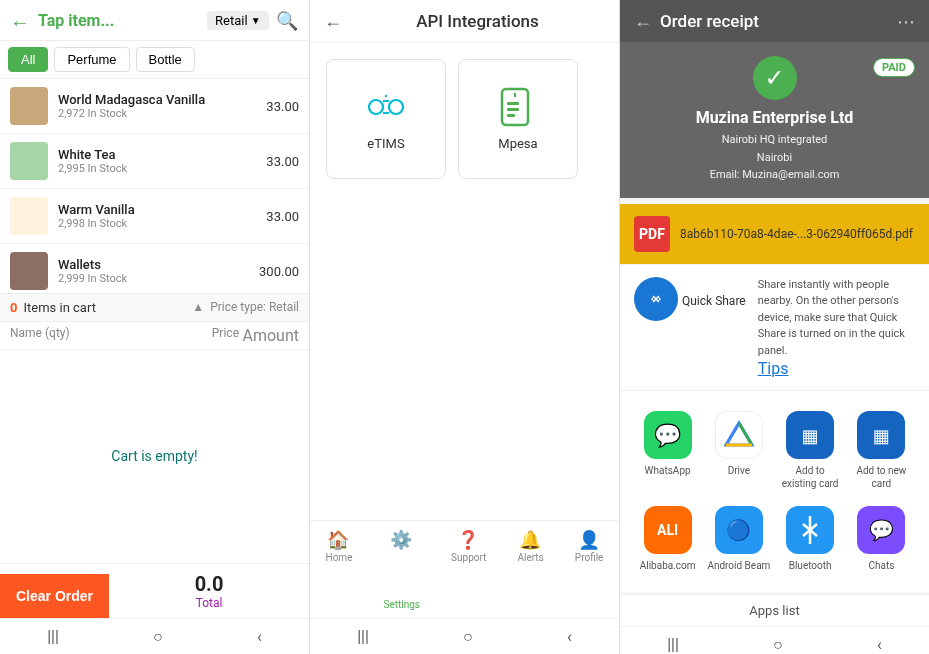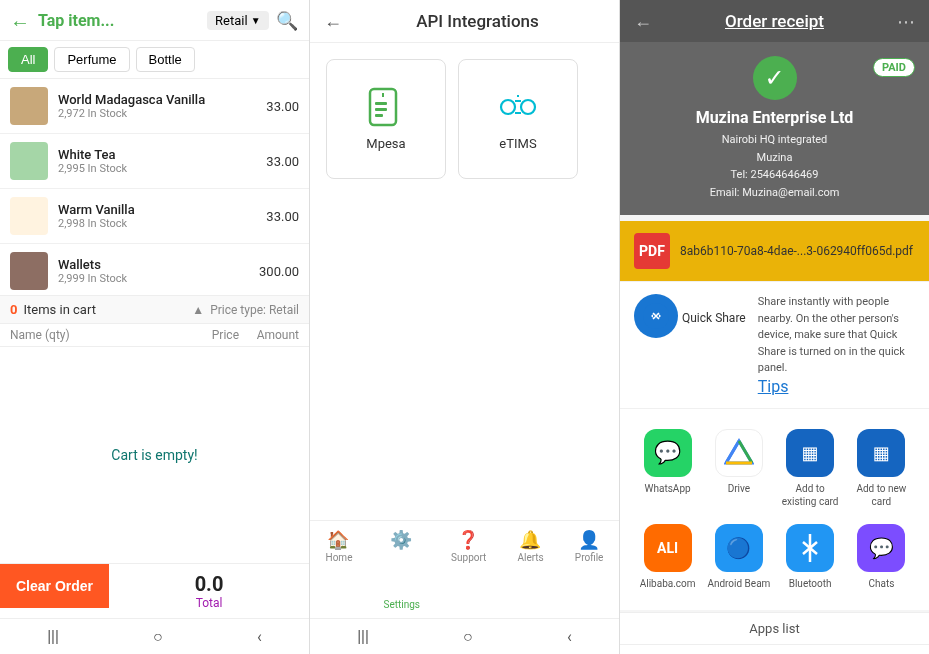--- a/index.html
+++ b/index.html
@@ -93,35 +93,35 @@
     .price-type { font-size: 12px; color: #888; }
 
     .cart-columns {
       display: flex;
       padding: 4px 10px;
       border-bottom: 1px solid #eee;
       background: #fff;
     }
     .col-name { flex: 1; font-size: 12px; color: #888; }
     .col-price { width: 60px; text-align: right; font-size: 12px; color: #888; }
-    .col-amount { width: 60px; text-align: right; font-size: 12px; color: #888; }
+    .col-amount { width: 60px; text-align: right; font-size: 16px; color: #888; }
 
     .cart-empty {
       flex: 1;
       display: flex;
       align-items: center;
       justify-content: center;
       font-size: 14px;
       color: #0f766e;
       height: 120px;
     }
 
     .pos-footer {
       display: flex;
-      align-items: flex-start;
+      align-items: flex-end;
       border-top: 1px solid #eee;
       background: #fff;
     }
     .clear-btn {
       background: #FF5722;
       color: #fff;
       border: none;
       padding: 14px 16px;
       font-size: 14px;
       font-weight: bold;
@@ -212,21 +212,21 @@
       flex-direction: column;
       overflow: hidden;
     }
     .receipt-header {
       background: #555;
       padding: 10px 14px;
       display: flex;
       align-items: center;
       gap: 8px;
     }
-    .receipt-title { font-size: 17px; font-weight: 500; color: #fff; text-align: center; flex: 1; text-decoration: underline; }
+    .receipt-title { font-size: 17px; font-weight: 500; color: #fff; flex: 1; }
 
     .receipt-company {
       background: #666;
       padding: 14px;
       text-align: center;
       color: #fff;
     }
     .check-circle {
       width: 44px;
       height: 44px;
@@ -437,44 +437,44 @@
   </div>
 </div>
 
 <div class="panel-api">
   <div class="api-header">
     <span style="color:#555;font-size:18px;">←</span>
     <span class="api-title">API  Integrations</span>
   </div>
 
   <div class="api-grid">
+    <div class="api-card">
+      <span style="font-size:38px;color:#00BCD4;">
+        <svg width="40" height="40" viewBox="0 0 40 40">
+            <circle cx="10" cy="20" r="7" fill="none" stroke="#00BCD4" stroke-width="2.2"></circle>
+            <circle cx="30" cy="20" r="7" fill="none" stroke="#00BCD4" stroke-width="2.2"></circle>
+            <line x1="17" y1="14" x2="23" y2="14" stroke="#00BCD4" stroke-width="2"></line>
+            <line x1="17" y1="26" x2="23" y2="26" stroke="#00BCD4" stroke-width="2"></line>
+            <line x1="20" y1="8" x2="20" y2="10" stroke="#00BCD4" stroke-width="2"></line>
+          </svg>
+      </span>
+      <span class="api-name">eTIMS</span>
+    </div>
     <div class="api-card">
       <span style="font-size:38px;color:#4CAF50;">
         <svg width="40" height="40" viewBox="0 0 40 40">
             <rect x="4" y="2" width="26" height="36" rx="4" fill="none" stroke="#4CAF50" stroke-width="2.5"></rect>
             <line x1="17" y1="6" x2="17" y2="10" stroke="#4CAF50" stroke-width="2"></line>
             <rect x="9" y="15" width="12" height="3" rx="1" fill="#4CAF50"></rect>
             <rect x="9" y="21" width="12" height="3" rx="1" fill="#4CAF50"></rect>
             <rect x="9" y="27" width="8" height="3" rx="1" fill="#4CAF50"></rect>
           </svg>
       </span>
       <span class="api-name">Mpesa</span>
     </div>
-    <div class="api-card">
-      <span style="font-size:38px;color:#00BCD4;">
-        <svg width="40" height="40" viewBox="0 0 40 40">
-            <circle cx="10" cy="20" r="7" fill="none" stroke="#00BCD4" stroke-width="2.2"></circle>
-            <circle cx="30" cy="20" r="7" fill="none" stroke="#00BCD4" stroke-width="2.2"></circle>
-            <line x1="17" y1="14" x2="23" y2="14" stroke="#00BCD4" stroke-width="2"></line>
-            <line x1="17" y1="26" x2="23" y2="26" stroke="#00BCD4" stroke-width="2"></line>
-            <line x1="20" y1="8" x2="20" y2="10" stroke="#00BCD4" stroke-width="2"></line>
-          </svg>
-      </span>
-      <span class="api-name">eTIMS</span>
-    </div>
   </div>
 
   <div class="api-spacer"></div>
 
   <div class="api-bottom-nav">
     <div class="nav-item">
       <span class="nav-icon">🏠</span>
       <span>Home</span>
     </div>
     <div class="nav-item active">
@@ -508,22 +508,21 @@
       <span style="color:#ccc;font-size:18px;">←</span>
       <span class="receipt-title">Order receipt</span>
       <span style="color:#ccc;font-size:18px;">⋯</span>
     </div>
 
     <div class="receipt-company">
       <div class="check-circle">✓</div>
       <span class="paid-badge">PAID</span>
       <div class="company-name">Muzina Enterprise Ltd</div>
       <div class="company-info">Nairobi HQ integrated</div>
-      <div class="company-info">Muzina</div>
-      <div class="company-info">Tel: 25464646469</div>
+      <div class="company-info">Nairobi</div>
       <div class="company-info">Email: Muzina@email.com</div>
     </div>
   </div>
 
   <div class="share-section">
     <div class="pdf-row">
       <div class="pdf-icon">PDF</div>
       <span class="pdf-name">8ab6b110-70a8-4dae-...3-062940ff065d.pdf</span>
     </div>
 

